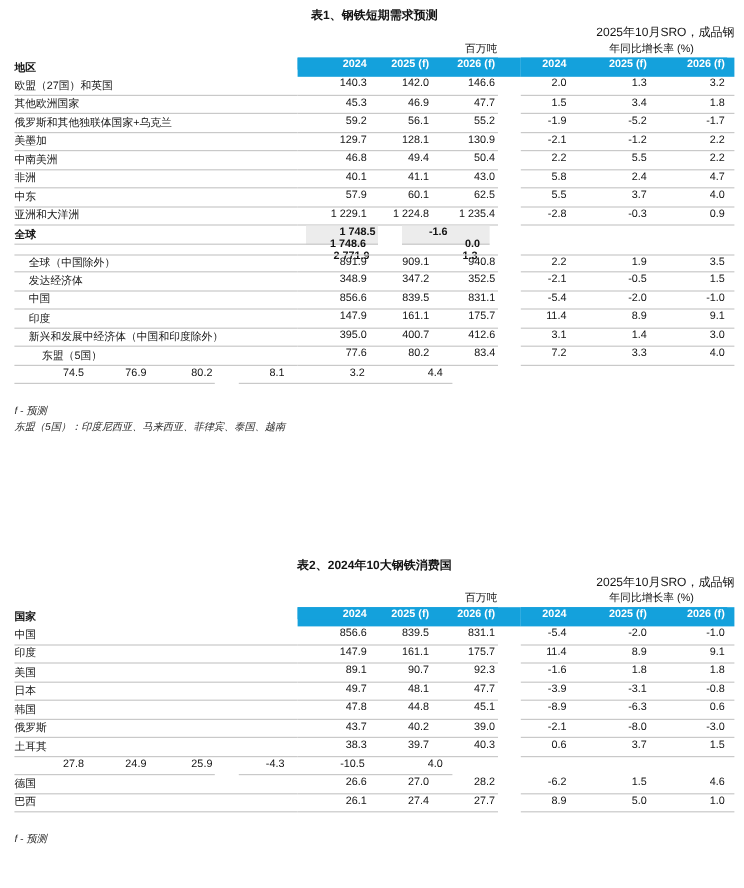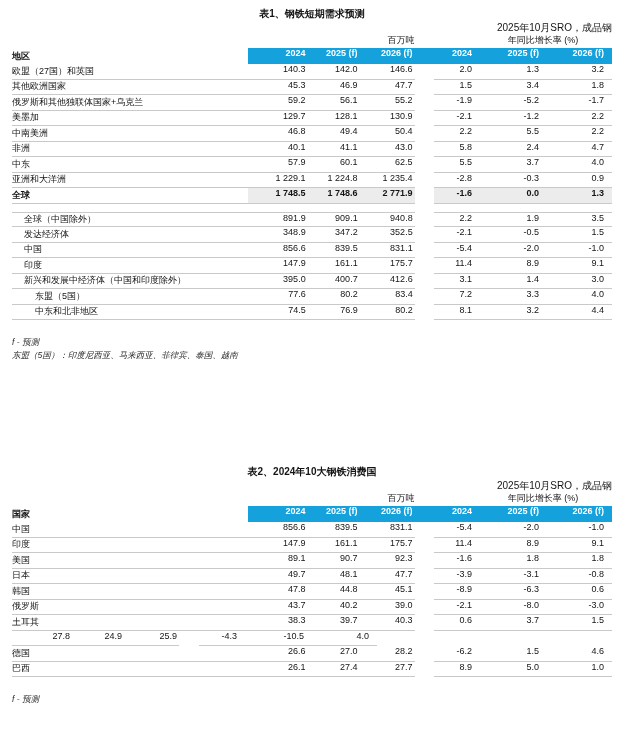--- a/index.html
+++ b/index.html
@@ -36,21 +36,21 @@
   .ind1{padding-left:12px;}
   .ind2{padding-left:23px;}
   .grp{display:flex;align-items:flex-start;border-bottom:1px solid var(--line);}
   .headband .grp{border-bottom:none;}
   .gapcol{width:20px;}
   .num{justify-content:flex-end;text-align:right;padding-right:2px;white-space:nowrap;}
   .c1{width:60px;}.c2{width:52px;}.c3{width:55px;}
   .c4{width:40px;}.c5{width:67px;}.c6{width:65px;}
   .grp.yoy{padding-right:6px;}
   .row.bold{font-weight:bold;}
-  .row.shaded .grp{background:var(--shade);}
+  .row.shaded .grp{background:var(--shade);flex-direction:column;}
   .row.topline .label,.row.topline .grp{border-top:1px solid var(--line);}
   .section-gap{height:8px;}
 
   .footnotes{margin-top:16px;}
   .footnote{font-style:italic;font-size:8.5px;line-height:13px;color:#2a2a2a;white-space:nowrap;}
 </style>
 </head>
 <body>
 
 <section class="tbl">
@@ -283,21 +283,20 @@
           <div class="cell num c3">83.4</div>
         </div>
         <div class="gapcol"></div>
         <div class="grp yoy">
           <div class="cell num c4">7.2</div>
           <div class="cell num c5">3.3</div>
           <div class="cell num c6">4.0</div>
         </div>
       </div>
       <div class="row">
-        <div class="cell label ind2">中东和北非地区</div>
         <div class="grp mt">
           <div class="cell num c1">74.5</div>
           <div class="cell num c2">76.9</div>
           <div class="cell num c3">80.2</div>
         </div>
         <div class="gapcol"></div>
         <div class="grp yoy">
           <div class="cell num c4">8.1</div>
           <div class="cell num c5">3.2</div>
           <div class="cell num c6">4.4</div>

